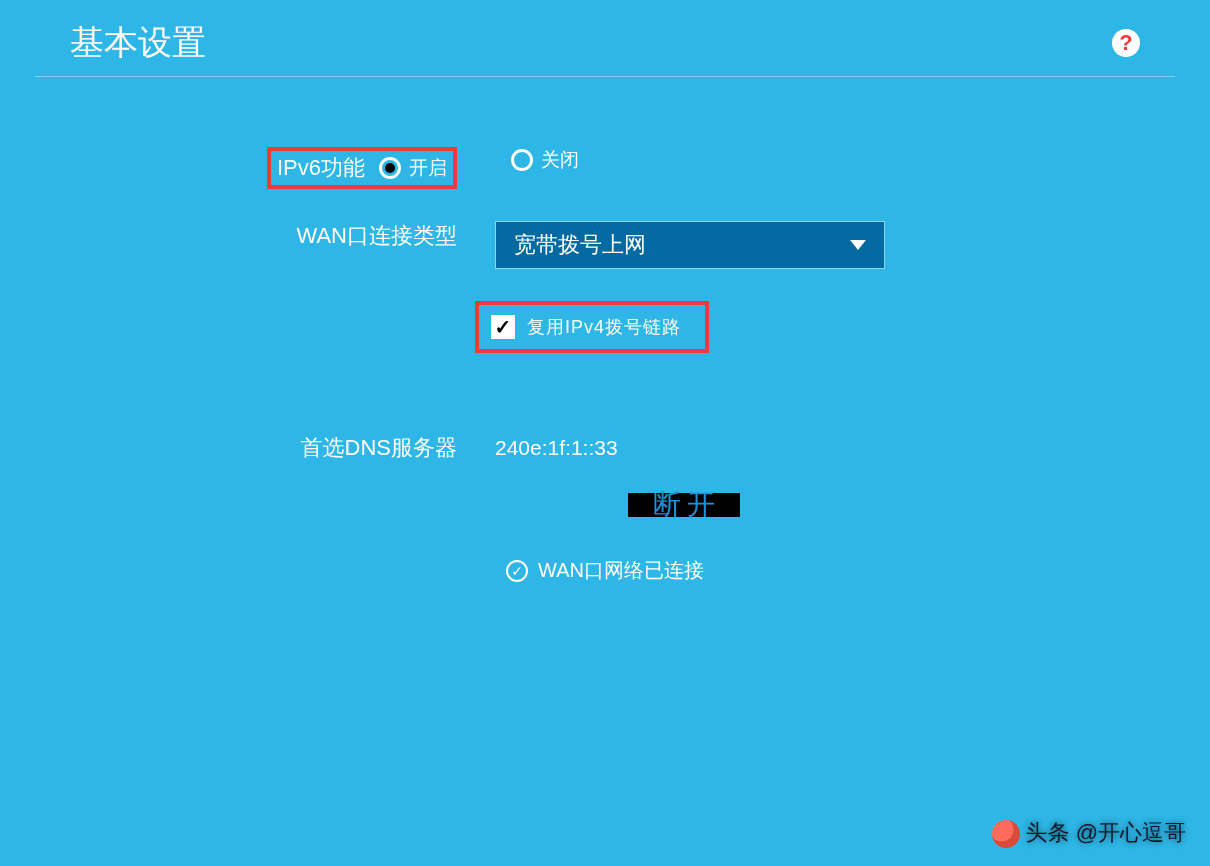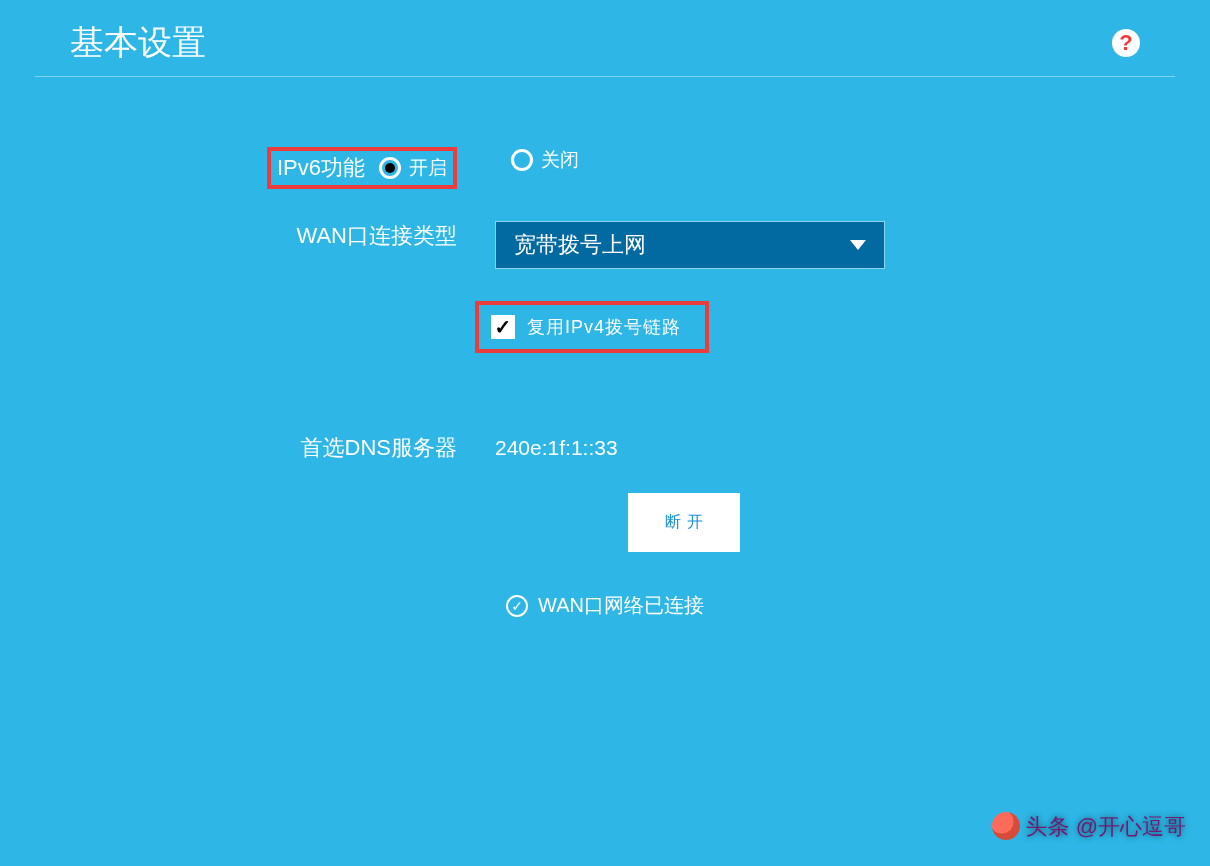--- a/index.html
+++ b/index.html
@@ -142,24 +142,24 @@
     }
     .info-value { font-size: 21px; }
     .button-row {
       display: flex;
       gap: 40px;
       margin-left: 628px;
       margin-top: 30px;
     }
     .btn {
       width: 112px;
-      height: 59px;
-      background: #ffffff;
+      height: 24px;
+      background: #000000;
       color: #1e90d4;
-      font-size: 16px;
+      font-size: 28px;
       border: none;
       display: flex;
       align-items: center;
       justify-content: center;
       cursor: pointer;
       letter-spacing: 6px;
       text-indent: 6px;
     }
     .btn-connect-wrap {
       border: 4px solid #eb3b3b;
@@ -180,26 +180,26 @@
       border-radius: 50%;
       border: 2px solid #fff;
       display: flex;
       align-items: center;
       justify-content: center;
       font-size: 14px;
     }
     .watermark {
       position: absolute;
       right: 24px;
-      bottom: 24px;
-      font-size: 22px;
-      color: #701a75;
+      bottom: 18px;
+      font-size: 22px;
+      color: #0f172a;
       text-shadow: 0 0 6px rgba(0,0,0,0.6);
       display: flex;
-      align-items: flex-start;
+      align-items: flex-end;
       gap: 6px;
     }
     .wm-logo {
       width: 28px;
       height: 28px;
       border-radius: 50%;
       background: radial-gradient(circle at 35% 35%, #ff6b5b 45%, #d84a3a 46%);
       display: inline-block;
     }
   </style>

